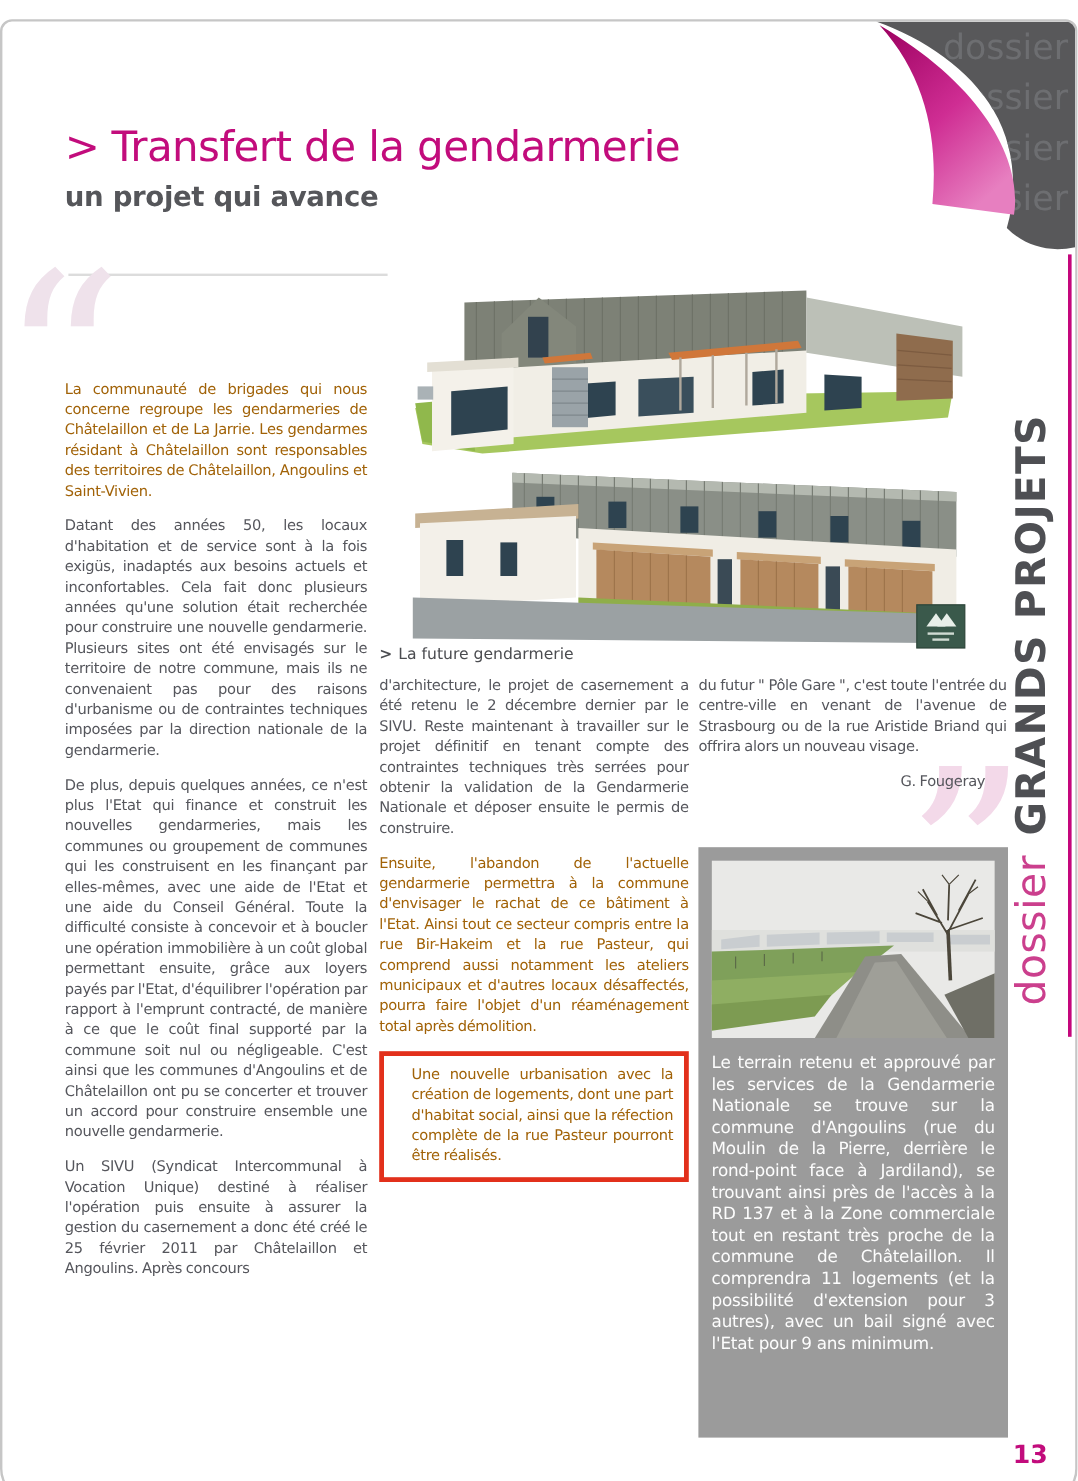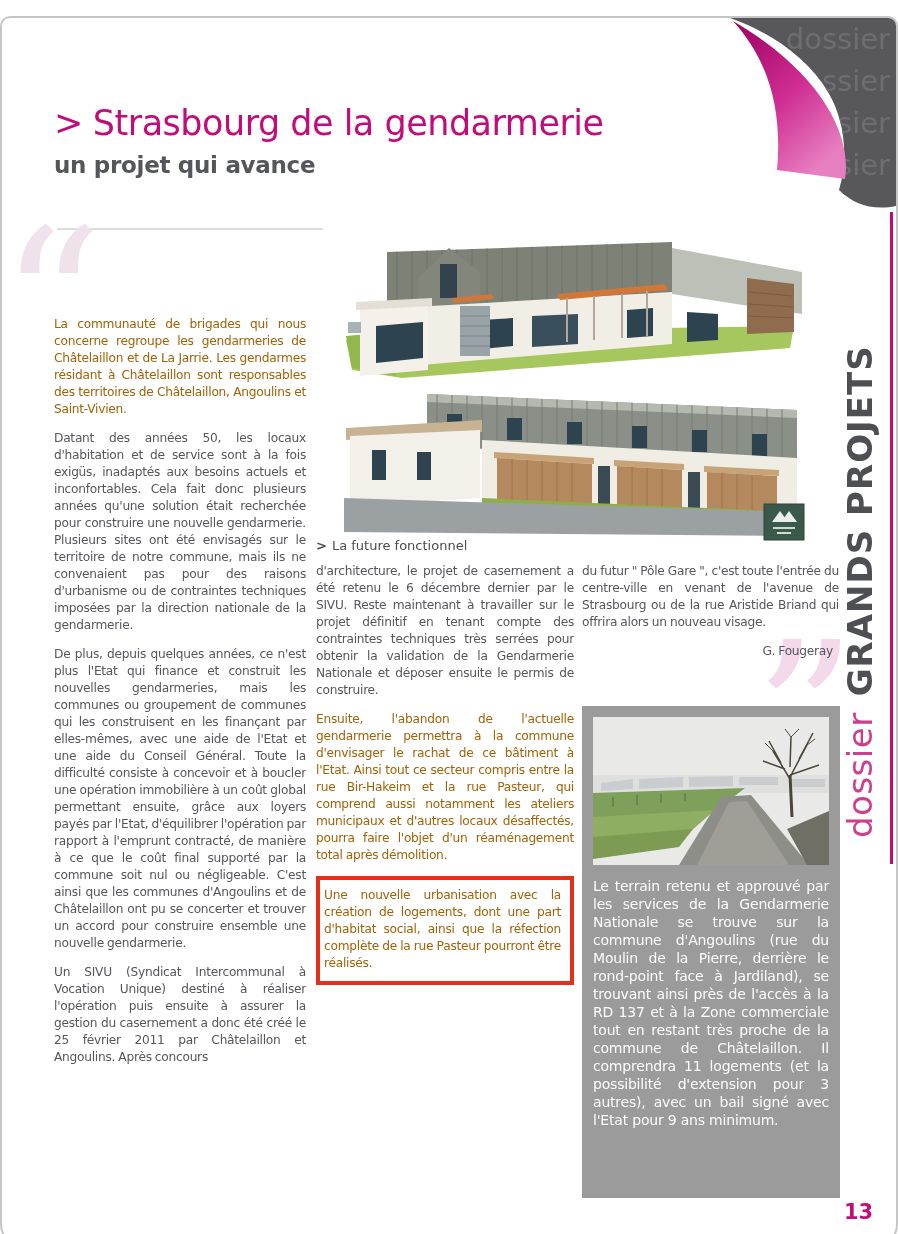--- a/index.html
+++ b/index.html
@@ -25,23 +25,23 @@
   .quote-open  { left:-2px;  top:195px; font-size:200px; color:#efe2eb; }
   .quote-close { left:752px; top:608px; font-size:200px; color:#f3d9e9; }
   
   .col { position:absolute; font-size:12.2px; line-height:17px; text-align:justify;
          letter-spacing:-0.25px; word-spacing:-0.5px; color:#55565c; }
   .col p { margin-bottom:12px; }
   .pink { color:#a16207; }
   .col-left   { left:52px;  top:298px; width:252px; }
   .col-middle { left:314px; top:545px; width:258px; }
   .col-right  { left:580px; top:545px; width:257px; }
-  .highlight-box { border:4px solid #e2301b; padding:7px 9px 9px 4px; margin:0 0 12px 0; }
+  .highlight-box { border:4px solid #e2301b; padding:7px 9px 9px 23px; margin:0 0 12px 0; }
   .highlight-box p { margin:0; }
-  .signature { text-align:right; padding-right:6px; margin-top:2px; }
+  .signature { text-align:right; padding-right:18px; margin-top:2px; }
   
   .caption { position:absolute; left:314px; top:520px; font-size:13px; color:#4b4c50; }
   .caption .arr { font-weight:700; margin-right:5px; }
   
   .rend-top    { position:absolute; left:330px; top:218px; width:505px; height:150px; }
   .rend-bottom { position:absolute; left:330px; top:366px; width:505px; height:158px; }
   
   .info-box { position:absolute; left:580px; top:688px; width:258px; height:492px;
               background:#9b9b9b; padding:11px; }
   .info-photo { width:236px; height:148px; display:block; }
@@ -80,21 +80,21 @@
         <text x="194" y="157">dossier</text>
       </g>
       <path d="M 37,3 C 76,46 86,98 81,152 L 149,161 C 156,118 126,55 37,3 Z" fill="url(#curlGrad)"></path>
     </svg>
   </div>
 
   <div class="edge-line"></div>
 
   <div class="title-block">
     <div class="title-line">
-      <span class="title-arrow">&gt;</span><span>Strasbourg de la gendarmerie</span>
+      <span class="title-arrow">&gt;</span><span>Transfert de la gendarmerie</span>
     </div>
     <div class="subtitle">un projet qui avance</div>
   </div>
   <div class="title-rule"></div>
 
   <div class="quote quote-open">“</div>
   <div class="quote quote-close">”</div>
 
   <svg class="rend-top" viewBox="0 0 505 150">
     <defs>
@@ -225,32 +225,32 @@
     <g>
       <rect x="432" y="120" width="40" height="36" fill="#3a594b" stroke="#2c4438"></rect>
       <polygon points="440,138 448,127 456,138" fill="#e8efe9"></polygon>
       <polygon points="449,138 457,127 465,138" fill="#e8efe9"></polygon>
       <rect x="441" y="143" width="22" height="2" fill="#cfdad2"></rect>
       <rect x="445" y="148" width="14" height="2" fill="#cfdad2"></rect>
     </g>
   </svg>
 
   <div class="caption">
-    <span class="arr">&gt;</span><span>La future fonctionnel</span>
+    <span class="arr">&gt;</span><span>La future gendarmerie</span>
   </div>
 
   <div class="col col-left">
     <p class="pink">La communauté de brigades qui nous concerne regroupe les gendarmeries de Châtelaillon et de La Jarrie. Les gendarmes résidant à Châtelaillon sont responsables des territoires de Châtelaillon, Angoulins et Saint-Vivien.</p>
     <p>Datant des années 50, les locaux d'habitation et de service sont à la fois exigüs, inadaptés aux besoins actuels et inconfortables. Cela fait donc plusieurs années qu'une solution était recherchée pour construire une nouvelle gendarmerie. Plusieurs sites ont été envisagés sur le territoire de notre commune, mais ils ne convenaient pas pour des raisons d'urbanisme ou de contraintes techniques imposées par la direction nationale de la gendarmerie.</p>
     <p>De plus, depuis quelques années, ce n'est plus l'Etat qui finance et construit les nouvelles gendarmeries, mais les communes ou groupement de communes qui les construisent en les finançant par elles-mêmes, avec  une aide de l'Etat et une aide du Conseil Général.  Toute la difficulté consiste à concevoir et à boucler une opération immobilière à un coût global permettant ensuite, grâce aux loyers payés par l'Etat, d'équilibrer l'opération par rapport à l'emprunt contracté, de manière à ce que le coût final supporté par la commune soit nul ou négligeable. C'est ainsi que les communes d'Angoulins et de Châtelaillon ont pu se concerter et trouver un accord pour construire ensemble une nouvelle gendarmerie.</p>
     <p>Un SIVU (Syndicat Intercommunal à Vocation Unique) destiné à réaliser l'opération puis ensuite à assurer la gestion du casernement a donc été créé le 25 février 2011 par Châtelaillon et Angoulins. Après concours</p>
   </div>
 
   <div class="col col-middle">
-    <p>d'architecture, le projet de casernement a été retenu le 6 décembre dernier par le SIVU. Reste maintenant à travailler sur le projet définitif en tenant compte des contraintes techniques très serrées pour obtenir la validation de la Gendarmerie Nationale et déposer ensuite le permis de construire.</p>
+    <p>d'architecture, le projet de casernement a été retenu le 2 décembre dernier par le SIVU. Reste maintenant à travailler sur le projet définitif en tenant compte des contraintes techniques très serrées pour obtenir la validation de la Gendarmerie Nationale et déposer ensuite le permis de construire.</p>
     <p class="pink">Ensuite, l'abandon de l'actuelle gendarmerie permettra à la commune d'envisager le rachat de ce bâtiment à l'Etat. Ainsi tout ce secteur compris entre la rue Bir-Hakeim et la rue Pasteur, qui comprend aussi notamment les ateliers municipaux et d'autres locaux désaffectés, pourra faire l'objet  d'un réaménagement total après démolition.</p>
     <div class="highlight-box">
       <p class="pink">Une nouvelle urbanisation avec la création de logements, dont une part d'habitat social, ainsi que la réfection complète de la rue Pasteur pourront être réalisés.</p>
     </div>
   </div>
 
   <div class="col col-right">
     <p>du futur " Pôle Gare ", c'est toute l'entrée du centre-ville en venant de l'avenue de Strasbourg ou de la rue Aristide Briand qui offrira alors un nouveau visage.</p>
     <p class="signature">G. Fougeray</p>
   </div>

